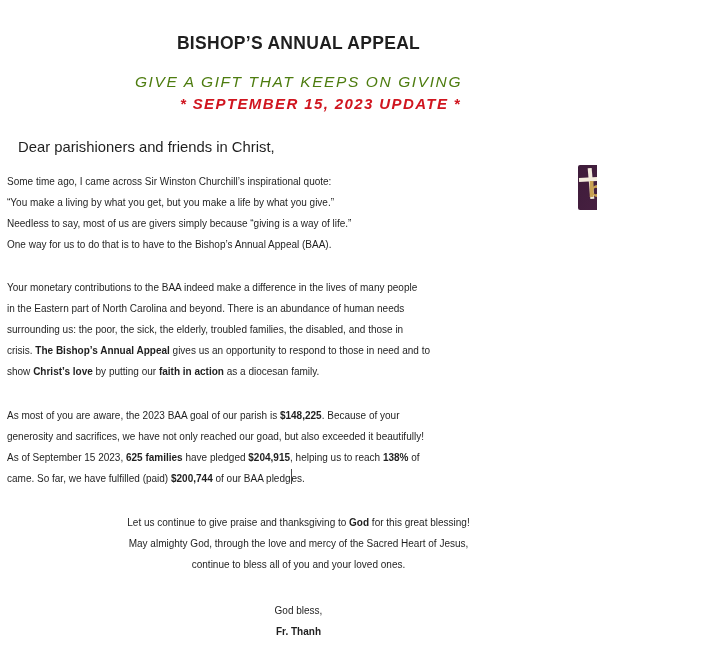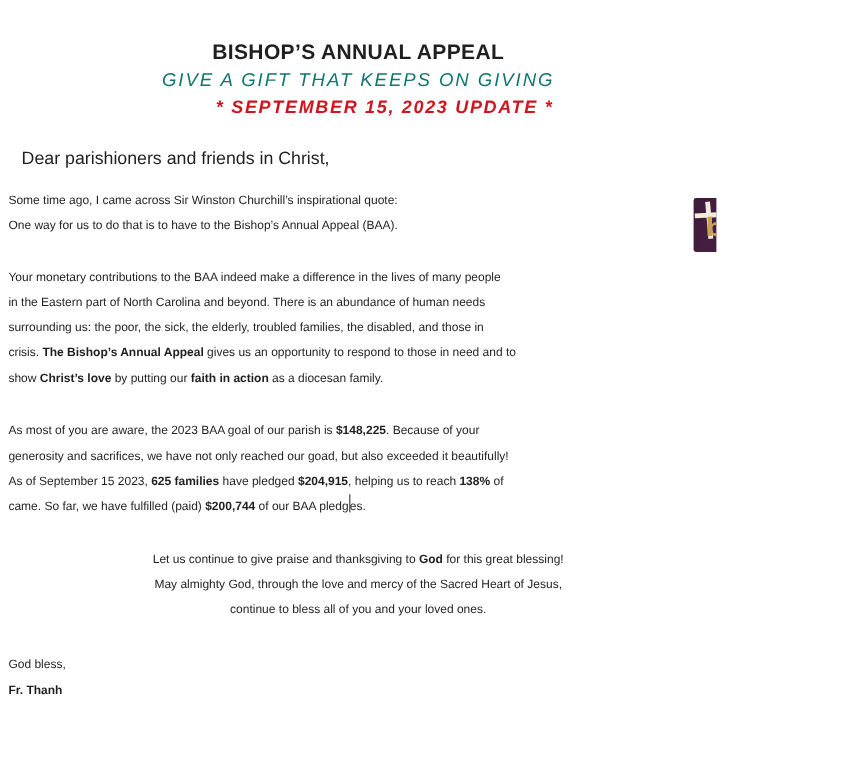--- a/index.html
+++ b/index.html
@@ -14,25 +14,25 @@
   }
   .center { text-align:center; }
 
   .title {
     margin-top:33px;
     font-size:17.5px;
     font-weight:bold;
     letter-spacing:0.3px;
   }
   .subtitle {
-    margin-top:5px;
+    margin-top:19px;
     font-size:15.5px;
     font-style:italic;
     letter-spacing:1.6px;
-    color:#0f766e;
+    color:#4d7c0f;
   }
   .update {
     margin-top:4px;
     font-size:15px;
     font-style:italic;
     font-weight:bold;
     letter-spacing:1.4px;
     color:#d0151f;
     padding-left:44px;
   }
@@ -43,21 +43,21 @@
     font-weight:normal;
   }
 
   .content { margin:0 7px; font-size:10px; line-height:21px; }
   .para .line { white-space:nowrap; }
   .p1 { margin-top:16px; }
   .p2 { margin-top:22px; }
   .p3 { margin-top:23px; }
   .p4 { margin-top:23px; text-align:center; }
   .p4 .line, .sig .line { white-space:normal; }
-  .sig { margin-top:25px; text-align:left; }
+  .sig { margin-top:25px; text-align:center; }
   .b { font-weight:bold; }
 
   .caret {
     display:inline-block;
     width:1px; height:15px;
     background:#444;
     vertical-align:-2px;
   }
 
   
@@ -130,20 +130,22 @@
     <div class="logo-right">
       <div class="diocese">DIOCESE OF RALEIGH</div>
       <div class="bishops">BISHOP'S</div>
       <div class="annual">ANNUAL APPEAL</div>
     </div>
   </div>
 
   <div class="content">
     <div class="para p1">
         <div class="line"><span>Some time ago, I came across Sir Winston Churchill’s inspirational quote:</span></div>
+        <div class="line"><span>“You make a living by what you get, but you make a life by what you give.”</span></div>
+        <div class="line"><span>Needless to say, most of us are givers simply because “giving is a way of life.”</span></div>
         <div class="line"><span>One way for us to do that is to have to the Bishop’s Annual Appeal (BAA).</span></div>
       </div>
     <div class="para p2">
         <div class="line"><span>Your monetary contributions to the BAA indeed make a difference in the lives of many people</span></div>
         <div class="line"><span>in the Eastern part of North Carolina and beyond. There is an abundance of human needs</span></div>
         <div class="line"><span>surrounding us: the poor, the sick, the elderly, troubled families, the disabled, and those in</span></div>
         <div class="line"><span>crisis. </span><span class="b">The Bishop’s Annual Appeal</span><span> gives us an opportunity to respond to those in need and to</span></div>
         <div class="line"><span>show </span><span class="b">Christ’s love</span><span> by putting our </span><span class="b">faith in action</span><span> as a diocesan family.</span></div>
       </div>
     <div class="para p3">

